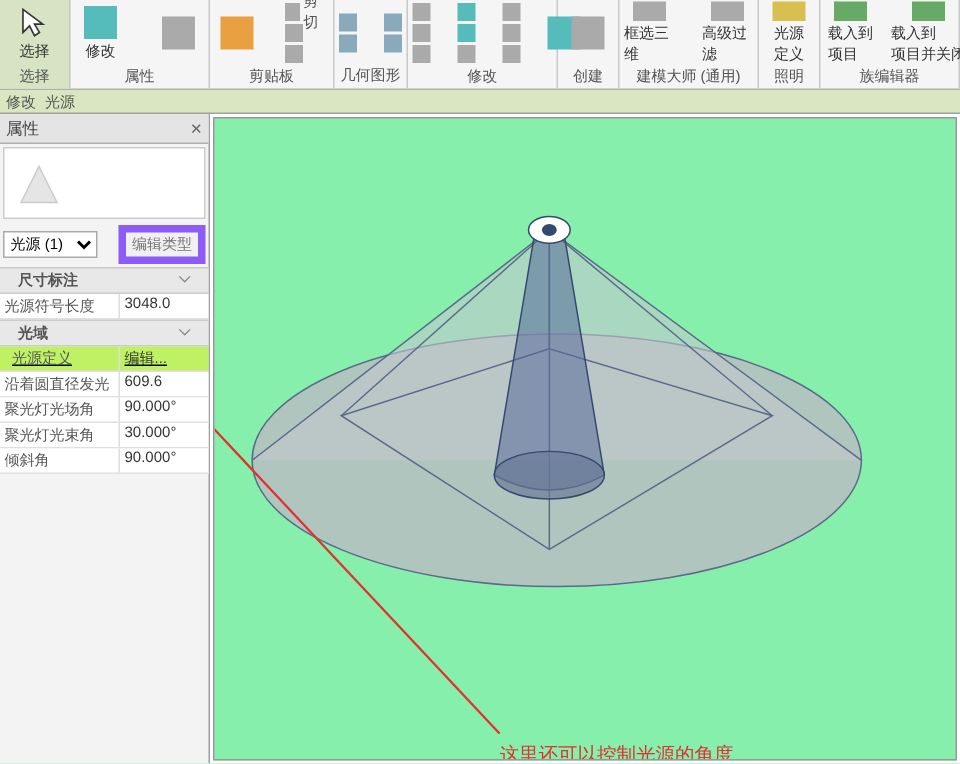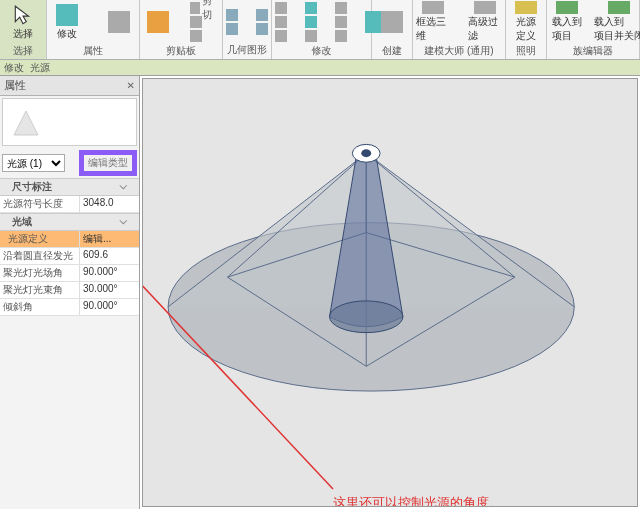--- a/index.html
+++ b/index.html
@@ -30,25 +30,25 @@
   .thumb { height: 48px; background: #fff; border: 1px solid #ccc; margin: 2px; display: flex; align-items: center; justify-content: flex-start; padding-left: 6px; }
   .thumb svg { opacity: .5; }
   .type-row { display: flex; gap: 14px; padding: 2px; align-items: center; }
   .type-row select { flex: 1; font-size: 10px; height: 18px; border: 1px solid #aaa; background: #fff; }
   .edit-type { font-size: 10px; border: 5px solid #8b5cf6; background: #f0f0f0; padding: 1px 4px; cursor: pointer; color: #777; }
   .section-hd { background: #e8e8e8; border-top: 1px solid #ccc; border-bottom: 1px solid #ccc; padding: 1px 12px; font-size: 10px; font-weight: bold; display: flex; justify-content: space-between; color: #555; }
   .section-hd .exp { color: #888; }
   .prop-row { display: flex; font-size: 10px; border-bottom: 1px solid #e0e0e0; background: #fff; }
   .prop-row .k { width: 80px; padding: 1px 3px; color: #555; border-right: 1px solid #ddd; white-space: nowrap; overflow: hidden; }
   .prop-row .v { flex: 1; padding: 1px 3px; color: #333; }
-  .prop-sub { background: #fdba74; }
+  .prop-sub { background: #bef264; text-decoration: underline; }
   .prop-sub .k { padding-left: 8px; }
 
   
-  .viewport { flex: 1; background: #e5e5e5; border: 1px solid #999; margin: 2px; position: relative; overflow: hidden; text-align: center; }
+  .viewport { flex: 1; background: #86efac; border: 1px solid #999; margin: 2px; position: relative; overflow: hidden; text-align: center; }
   .annot { position: absolute; left: 190px; top: 415px; color: #e03030; font-size: 13px; }
   .arrow-line { position: absolute; left: 0; top: 0; pointer-events: none; }
 
   
   .ic-box { background: #8ab; }
   .ic-cyan { background: #5bb; }
   .ic-orange { background: #e8a040; }
   .ic-green { background: #6a6; }
   .ic-grey { background: #aaa; }
   .ic-yellow { background: #d8c050; }

